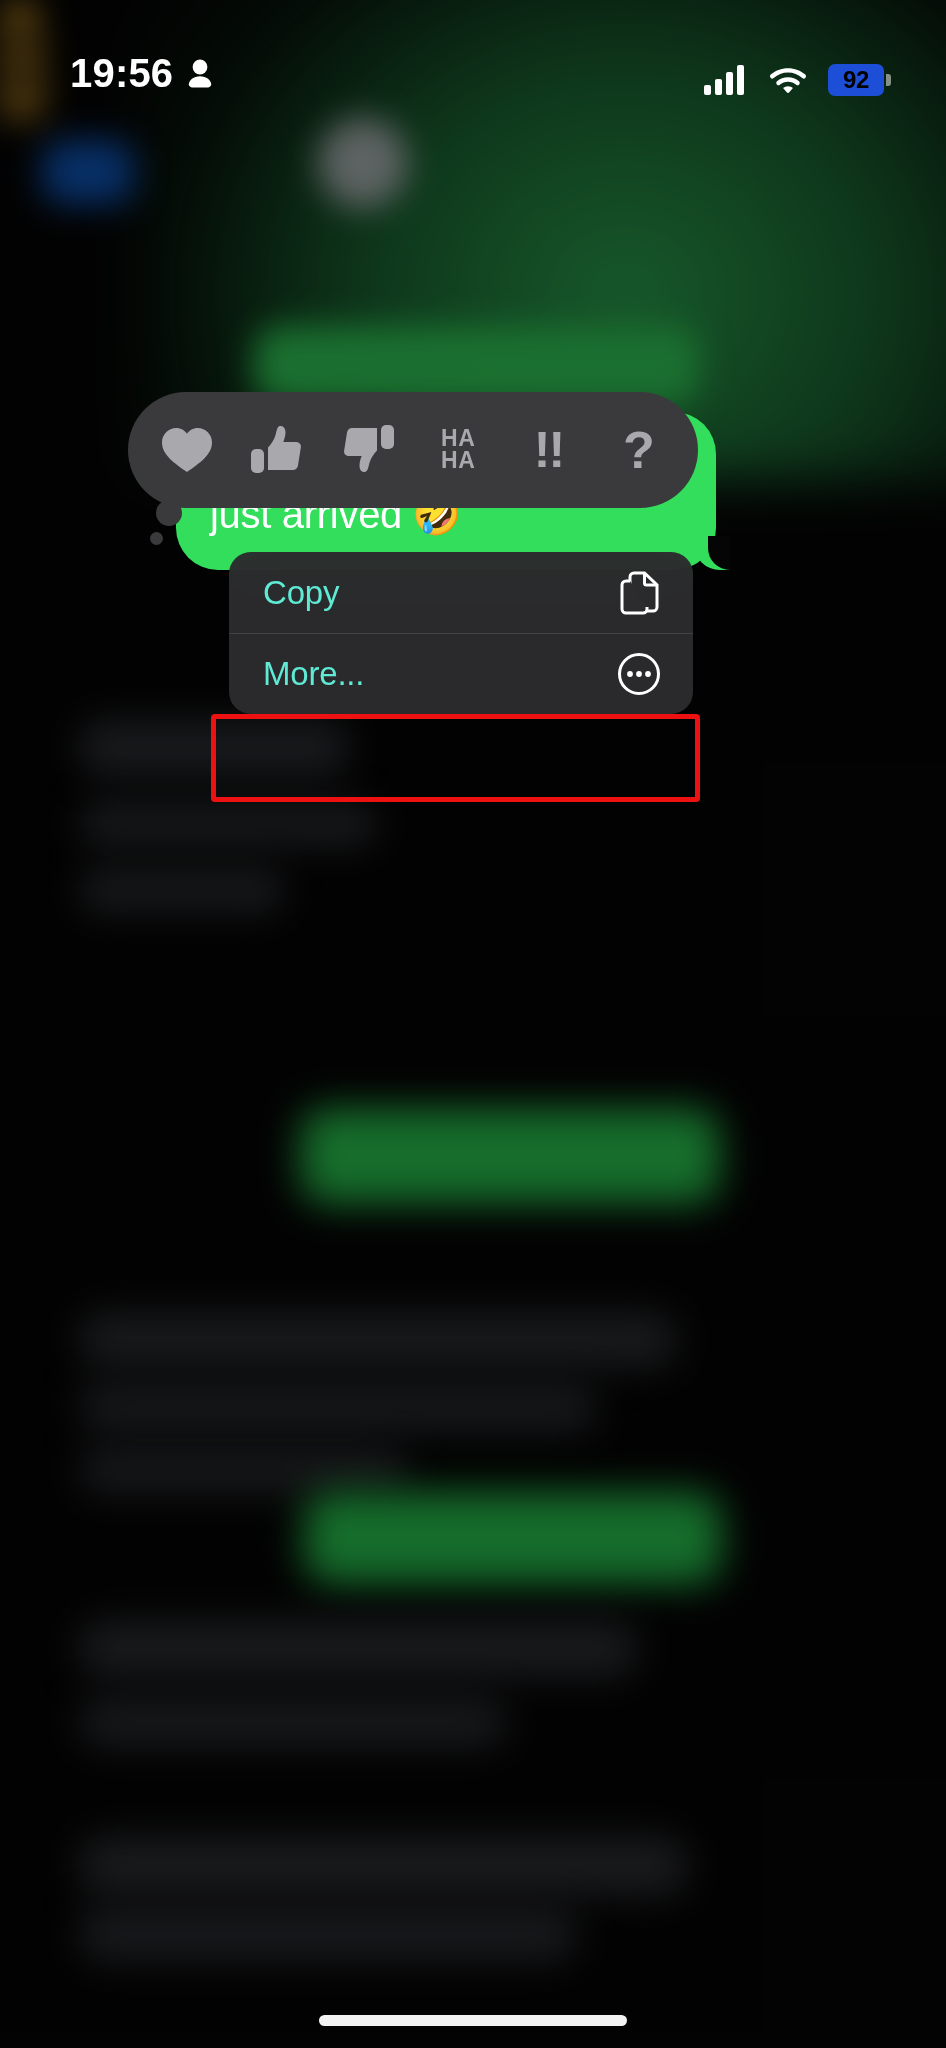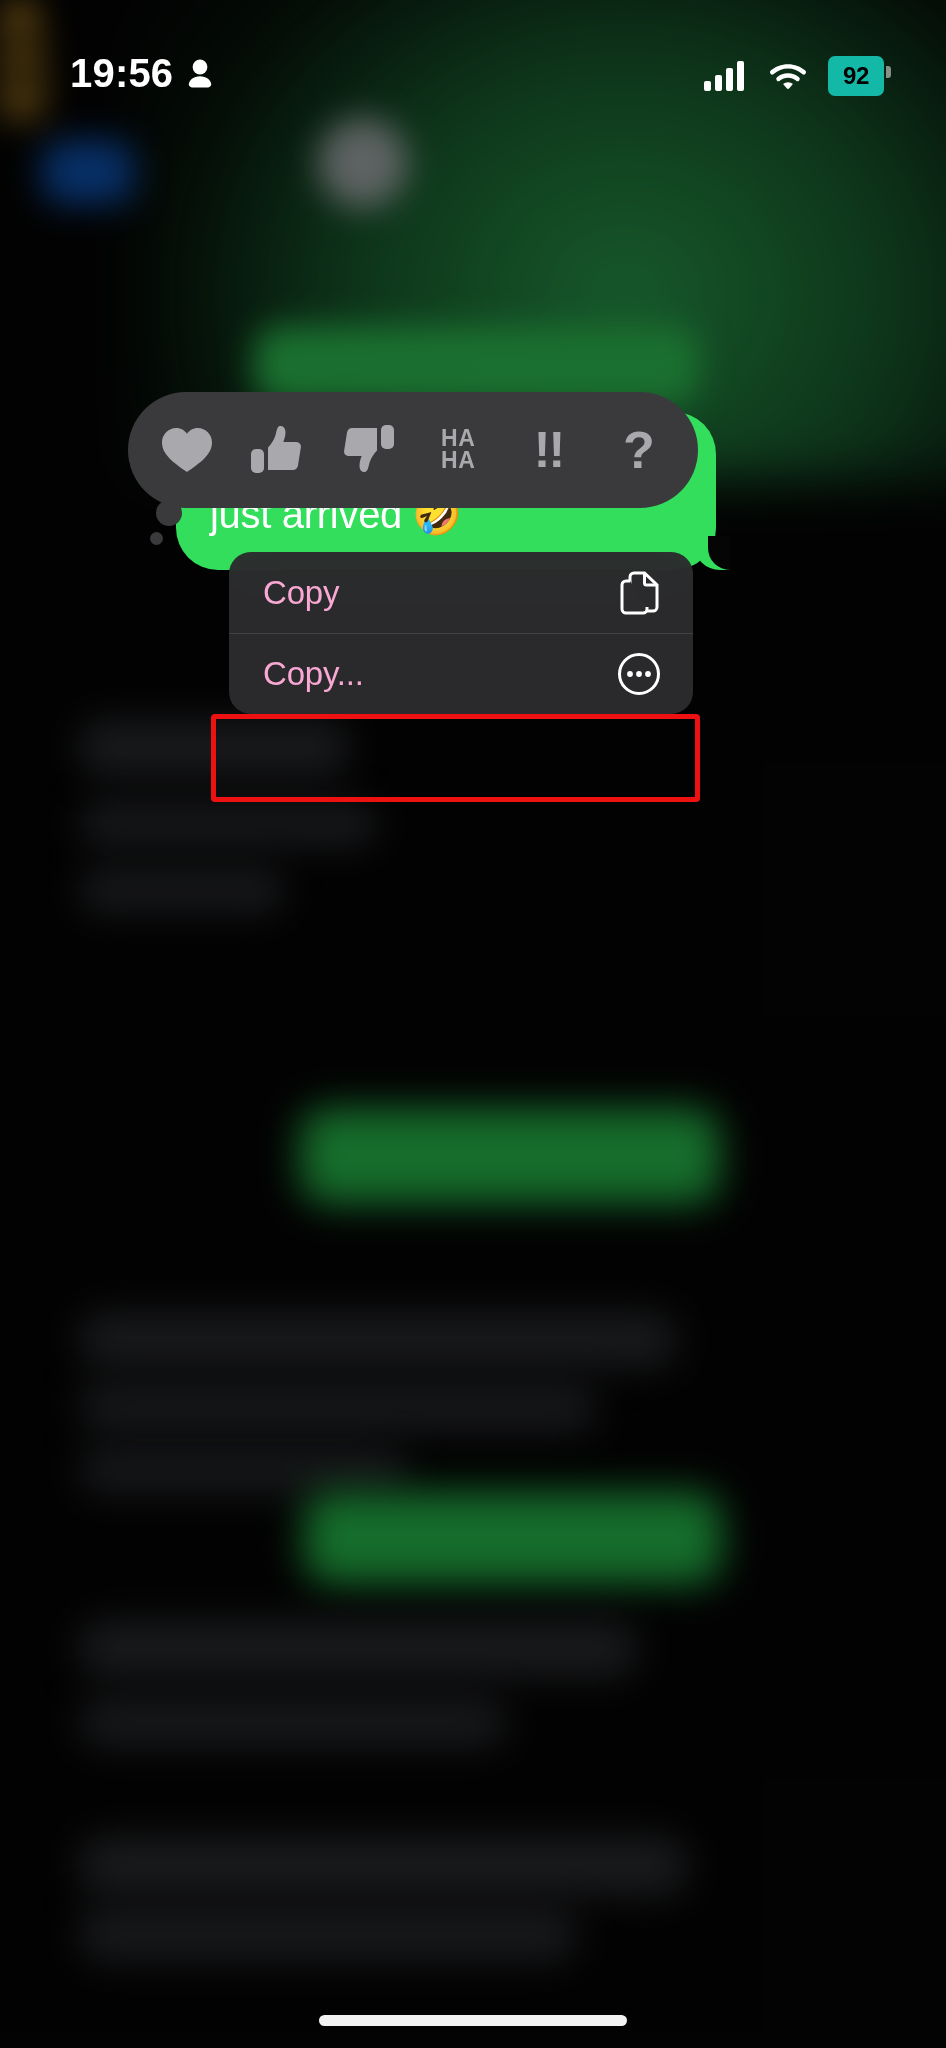--- a/index.html
+++ b/index.html
@@ -81,22 +81,22 @@
   .sb-left { display:flex; align-items:center; gap:14px; }
   .sb-time {
     color:#fff; font-size:40px; font-weight:600;
     letter-spacing:.2px;
   }
   .sb-person { display:block; }
   .sb-right { display:flex; align-items:center; gap:20px; }
   .sb-battery {
     position:relative;
     display:flex; align-items:center; justify-content:center;
-    width:56px; height:40px;
-    background:#14b8a6; border-radius:7px;
+    width:56px; height:32px;
+    background:#1d4ed8; border-radius:7px;
     color:#000; font-size:24px; font-weight:700;
     letter-spacing:-.3px;
   }
   .sb-battery::after {
     content:""; position:absolute; right:-7px; top:10px;
     width:5px; height:12px; border-radius:0 3px 3px 0;
     background:rgba(255,255,255,0.5);
   }
 
   
@@ -185,21 +185,21 @@
     height:81px;
     padding:0 30px 0 34px;
   }
   .ctx-item + .ctx-item::before {
     content:"";
     position:absolute; left:0; right:0; top:0;
     height:1px;
     background:rgba(255,255,255,0.12);
   }
   .ctx-label {
-    color:#f9a8d4;
+    color:#5eead4;
     font-size:33px;
     letter-spacing:-.2px;
   }
   .ctx-icon {
     display:flex; align-items:center; justify-content:center;
     width:48px; height:48px;
     color:#fff;
   }
 
   
@@ -329,21 +329,21 @@
         <svg width="42" height="44" viewBox="0 0 42 44">
           <path d="M16 2h10.5L39 14v22a4 4 0 0 1-4 4H16a4 4 0 0 1-4-4V6a4 4 0 0 1 4-4z" fill="none" stroke="#fff" stroke-width="3"></path>
           <path d="M26.5 2v10a2 2 0 0 0 2 2H39" fill="none" stroke="#fff" stroke-width="3"></path>
           <path d="M12 10H8a4 4 0 0 0-4 4v24a4 4 0 0 0 4 4h17a4 4 0 0 0 4-4v-2" fill="#2c2c2e" stroke="#fff" stroke-width="3"></path>
         </svg>
       </span>
     </div>
 
 
     <div class="ctx-item">
-      <span class="ctx-label">Copy...</span>
+      <span class="ctx-label">More...</span>
       <span class="ctx-icon">
         <svg width="44" height="44" viewBox="0 0 44 44">
           <circle cx="22" cy="22" r="19.5" fill="none" stroke="#fff" stroke-width="3"></circle>
           <circle cx="13" cy="22" r="2.9" fill="#fff"></circle>
           <circle cx="22" cy="22" r="2.9" fill="#fff"></circle>
           <circle cx="31" cy="22" r="2.9" fill="#fff"></circle>
         </svg>
       </span>
     </div>
 

